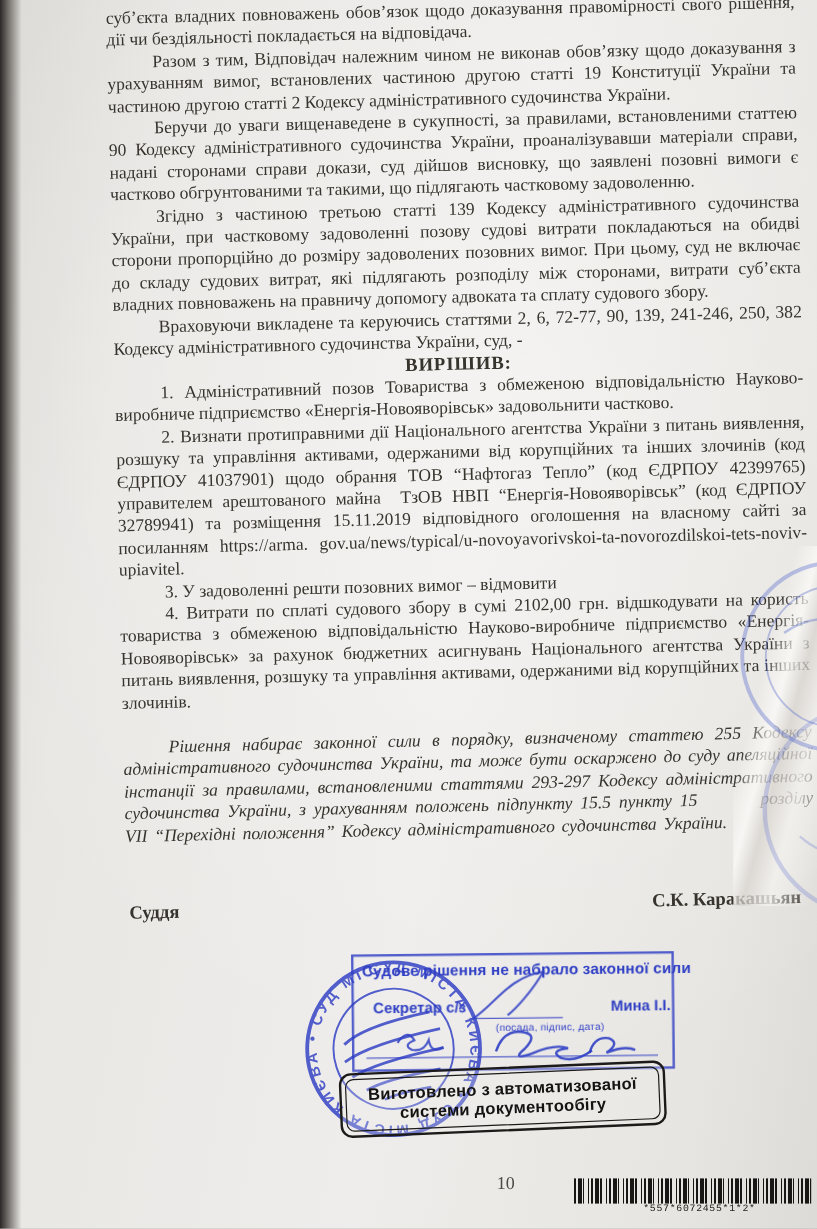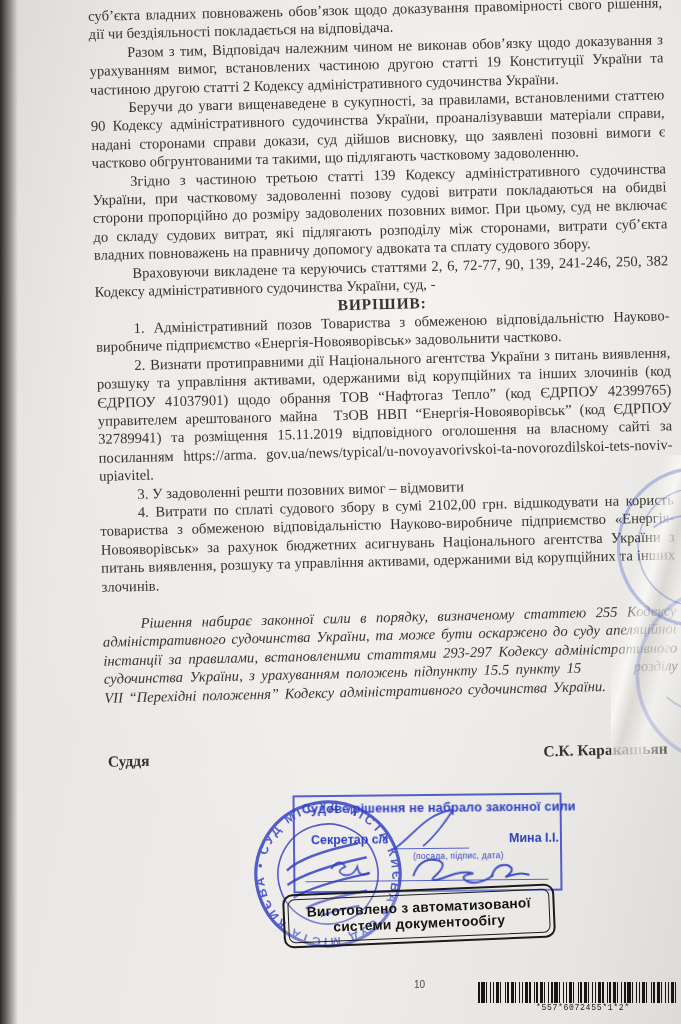--- a/index.html
+++ b/index.html
@@ -68,21 +68,21 @@
     box-sizing:border-box;padding:3px;
   }
   .stamp-box .inner{
     width:100%;height:100%;box-sizing:border-box;
     border:1.4px solid #1c1b1a;border-radius:7px;
     display:flex;flex-direction:column;align-items:center;justify-content:center;
     font-family:"Liberation Sans", sans-serif;font-weight:bold;font-size:13.8px;
     color:#141312;line-height:16px;letter-spacing:.2px;
   }
   
-  .pagenum{position:absolute;left:414px;top:979px;font-size:10px;color:#4c4a46;font-family:Liberation Sans, sans-serif;}
+  .pagenum{position:absolute;left:414px;top:979px;font-size:15px;color:#4c4a46;font-family:Liberation Serif, serif;}
   .barcode{
     position:absolute;left:478px;top:982px;width:198px;height:21px;
     background:repeating-linear-gradient(90deg,
       #171615 0 1.6px, transparent 1.6px 3.4px,
       #171615 3.4px 6.6px, transparent 6.6px 7.6px,
       #171615 7.6px 8.8px, transparent 8.8px 12px,
       #171615 12px 13px, transparent 13px 14.6px);
   }
   .barcode-text{
     position:absolute;left:536px;top:1003px;font-size:8.2px;letter-spacing:.6px;

